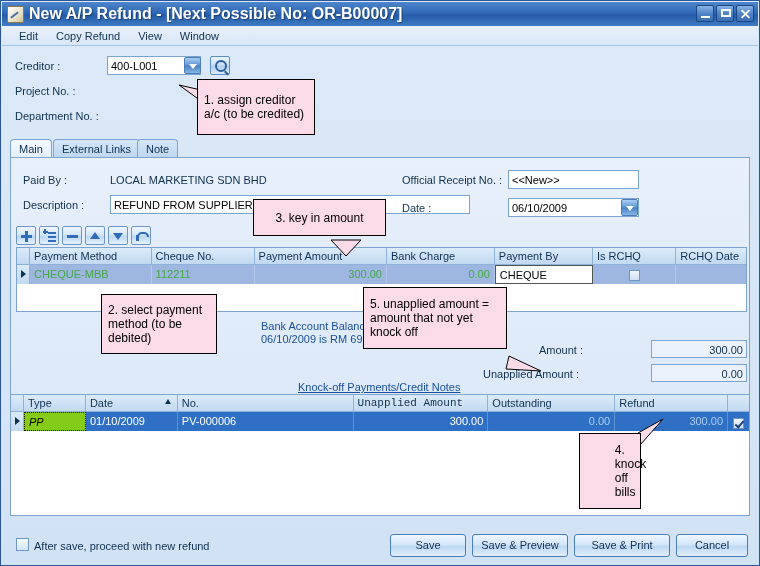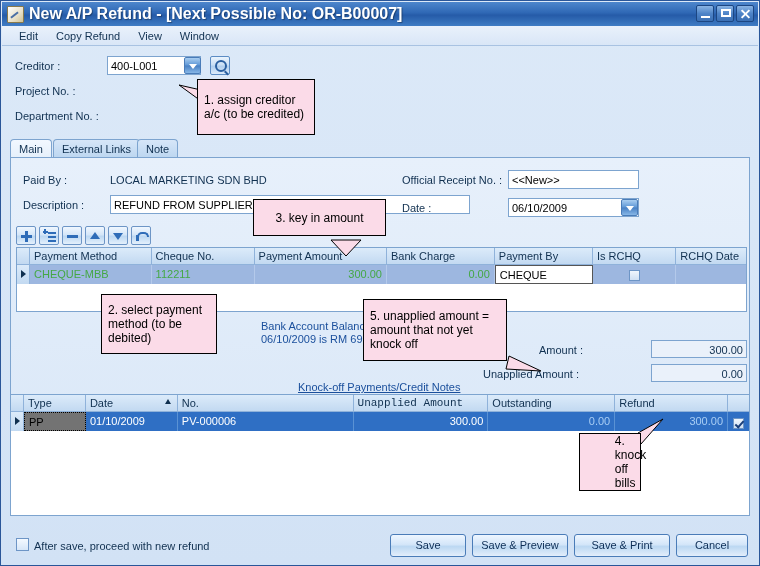--- a/index.html
+++ b/index.html
@@ -121,21 +121,21 @@
     white-space:nowrap;overflow:hidden;position:relative;
   }
   .grow .gc.right{text-align:right;}
   
   .row-pay{background:#9db7e0;}
   .row-pay .gc{color:#45a845;border-right:1px solid #b4c9ea;}
   .row-pay .gc.editing{background:#fff;color:#000;border:1px solid #555;}
   
   .row-ko{background:#2f6fc4;}
   .row-ko .gc{color:#fff;border-right:1px solid #5a92d4;}
-  .row-ko .gc.editing{background:#737373;color:#000;border:1px dotted #000;}
+  .row-ko .gc.editing{background:#84cc16;color:#000;border:1px dotted #000;font-style:italic;}
   .row-ko .gc.dim{color:#a8cdf4;}
   .rowmark{
     width:13px;box-sizing:border-box;flex:none;
     background:linear-gradient(180deg,#dcebfa 0%,#c2d9f1 100%);
     border-right:1px solid #8fb2da;position:relative;
   }
   .rowmark:after{
     content:"";position:absolute;left:4px;top:5px;
     border-top:4px solid transparent;border-bottom:4px solid transparent;
     border-left:5px solid #103050;
@@ -362,16 +362,16 @@
     <polygon points="178,84 200,89 200,100" fill="#fbdbe8" stroke="#000" stroke-width="1"></polygon>
     <polygon points="330,239 345,255 360,239" fill="#fbdbe8" stroke="#000" stroke-width="1"></polygon>
     <polygon points="120,300 104,318 104,330" fill="#fbdbe8" stroke="#000" stroke-width="1"></polygon>
     <polygon points="508,355 540,370 505,368" fill="#fbdbe8" stroke="#000" stroke-width="1"></polygon>
     <polygon points="637,432 662,418 640,443" fill="#fbdbe8" stroke="#000" stroke-width="1"></polygon>
   </svg>
 
   <div class="callout" style="left:196px;top:78px;width:118px;height:56px;">1. assign creditor a/c (to be credited)</div>
   <div class="callout" style="left:252px;top:198px;width:133px;height:37px;">3. key in amount</div>
   <div class="callout" style="left:100px;top:293px;width:116px;height:60px;">2. select payment method (to be debited)</div>
-  <div class="callout" style="left:362px;top:286px;width:144px;height:62px;margin-top:12px;">5. unapplied amount = amount that not yet knock off</div>
-  <div class="callout" style="left:578px;top:432px;width:62px;height:58px;padding-left:47px;">4. knock off bills</div>
+  <div class="callout" style="left:362px;top:286px;width:144px;height:62px;">5. unapplied amount = amount that not yet knock off</div>
+  <div class="callout" style="left:578px;top:432px;width:62px;height:76px;padding-left:47px;">4. knock off bills</div>
 
 </div>
 
 </body></html>

